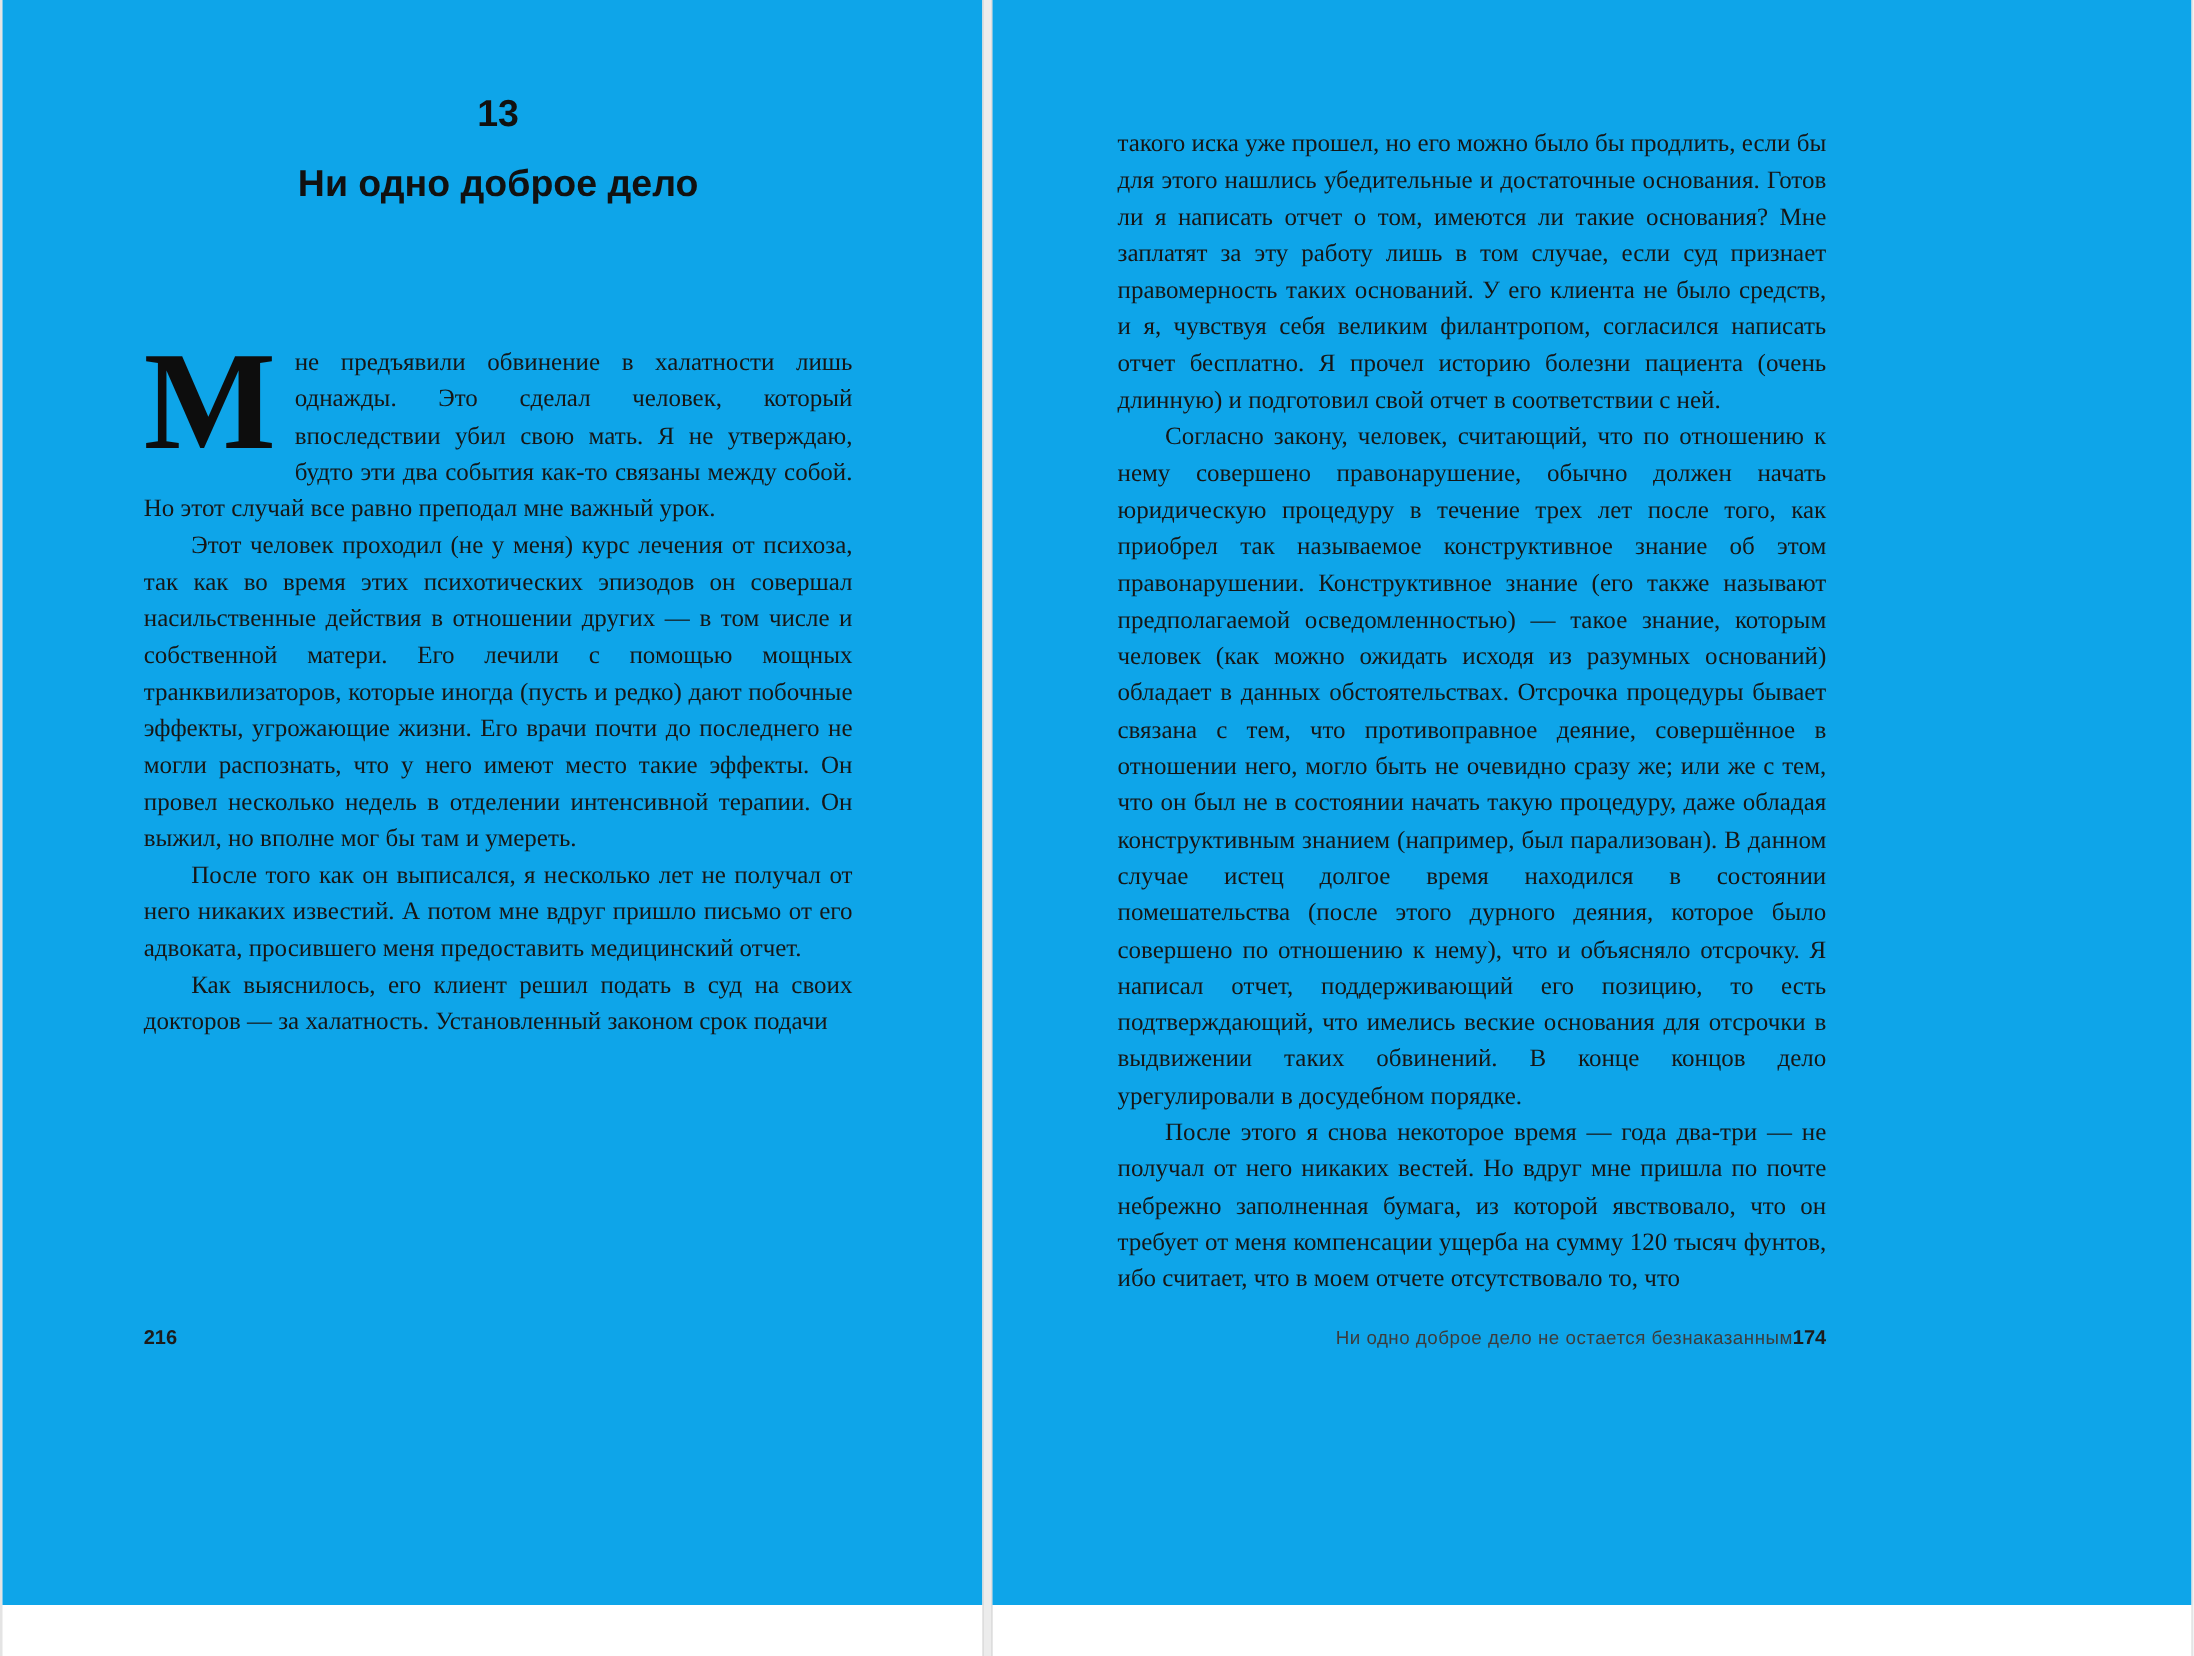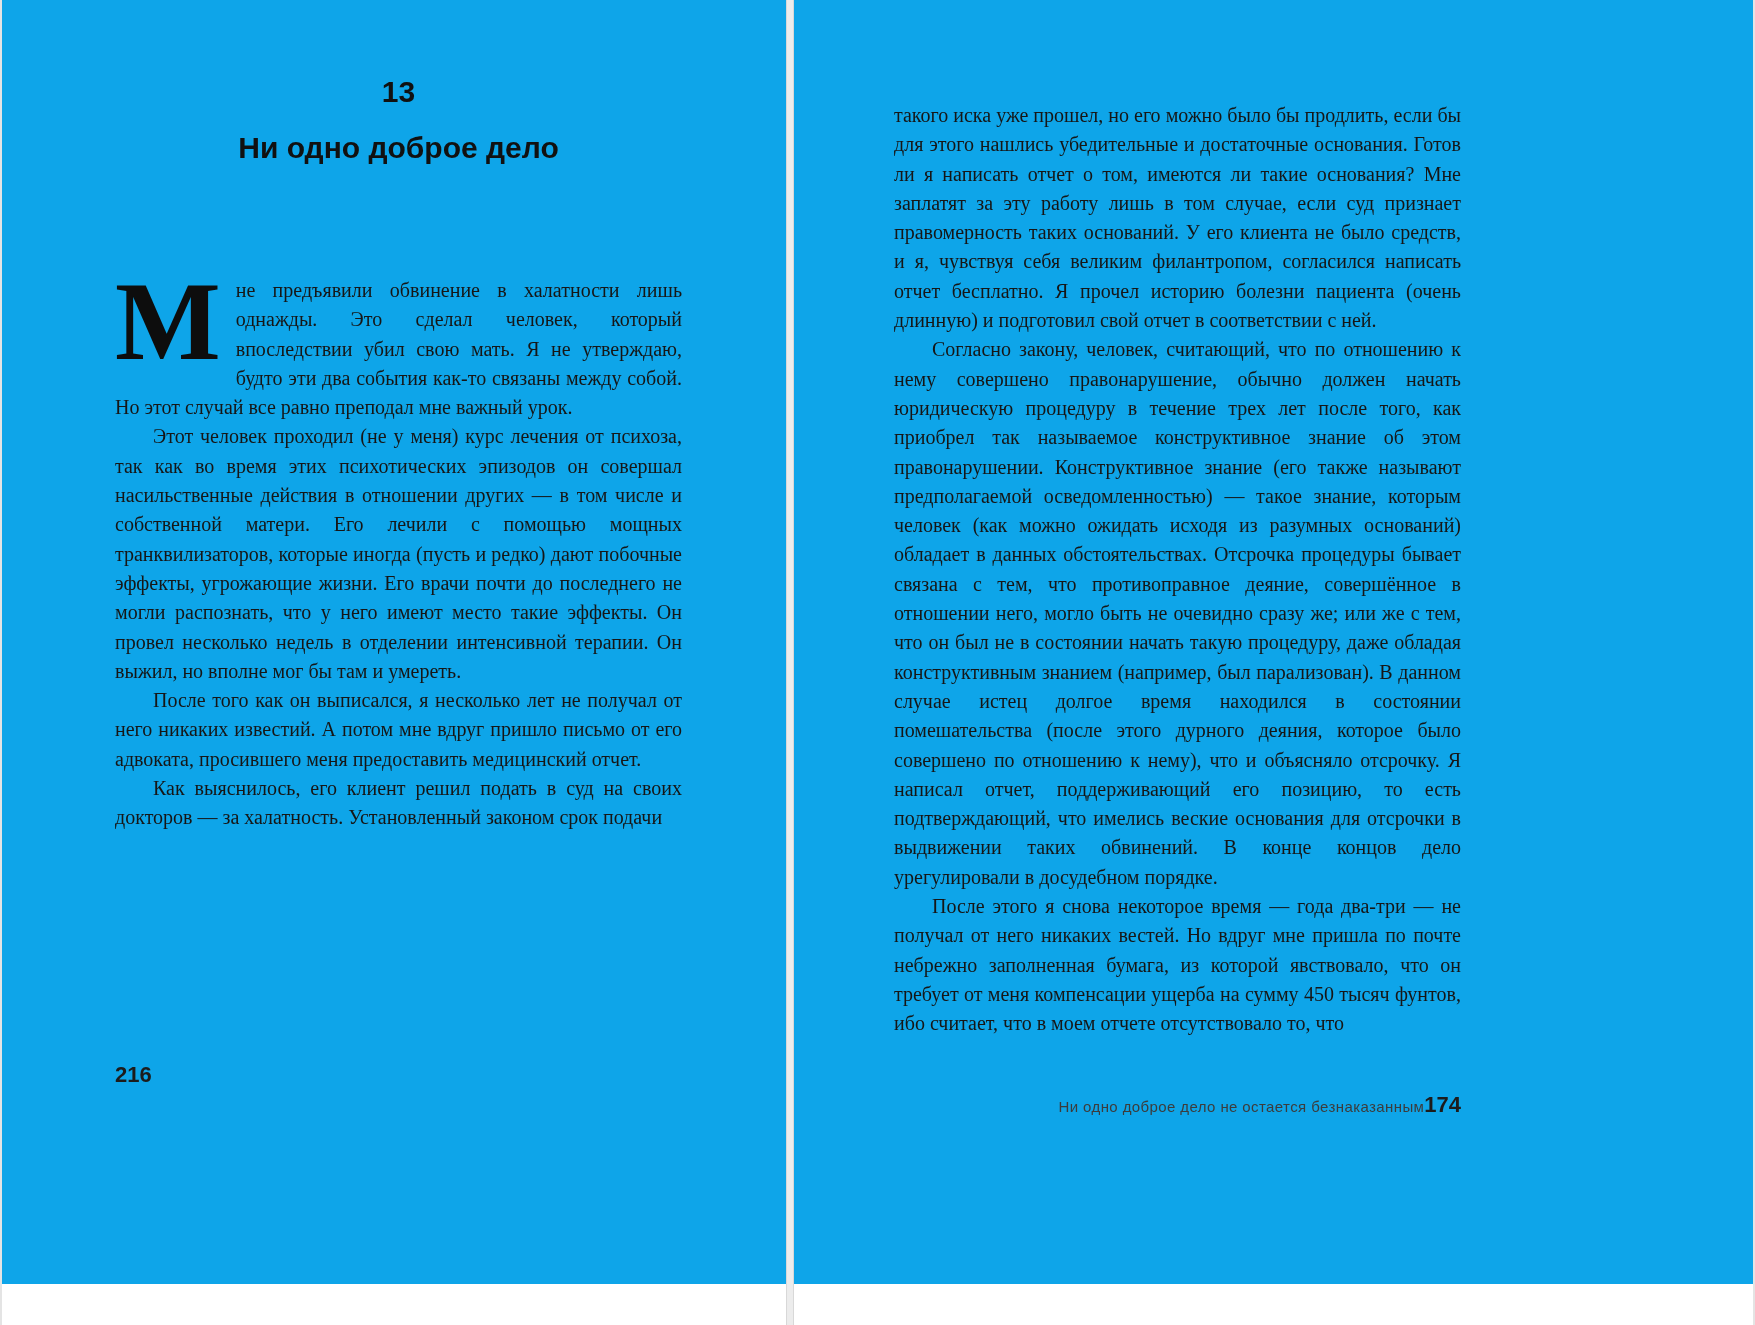--- a/index.html
+++ b/index.html
@@ -86,24 +86,23 @@
     position:absolute;
     top:1062px;
     font-family:"Liberation Sans","DejaVu Sans",sans-serif;
   }
   .page-left .footer { left:113px; width:567px; }
   .page-right .footer {
     left:100px; width:567px;
     display:flex; justify-content:flex-end; align-items:baseline;
   }
   .page-number {
-    font-size:22px;
+    font-size:16px;
     font-weight:700;
     color:#1c1c1c;
-    margin-top:30px;
   }
   .running-title {
     font-size:15px;
     letter-spacing:0.4px;
     color:#3c3c3c;
   }
 </style>
 </head>
 <body>
 
@@ -137,21 +136,21 @@
     </div>
   </div>
 
   <div class="gutter"></div>
 
   <div class="page page-right">
     <div class="column">
       <div class="body-text">
         <p class="no-indent">такого иска уже прошел, но его можно было бы продлить, если бы для этого нашлись убедительные и достаточные основания. Готов ли я написать отчет о том, имеются ли такие основания? Мне заплатят за эту работу лишь в том случае, если суд признает правомерность таких оснований. У его клиента не было средств, и я, чувствуя себя великим филантропом, согласился написать отчет бесплатно. Я прочел историю болезни пациента (очень длинную) и подготовил свой отчет в соответствии с ней.</p>
         <p>Согласно закону, человек, считающий, что по отношению к нему совершено правонарушение, обычно должен начать юридическую процедуру в течение трех лет после того, как приобрел так называемое конструктивное знание об этом правонарушении. Конструктивное знание (его также называют предполагаемой осведомленностью) — такое знание, которым человек (как можно ожидать исходя из разумных оснований) обладает в данных обстоятельствах. Отсрочка процедуры бывает связана с тем, что противоправное деяние, совершённое в отношении него, могло быть не очевидно сразу же; или же с тем, что он был не в состоянии начать такую процедуру, даже обладая конструктивным знанием (например, был парализован). В данном случае истец долгое время находился в состоянии помешательства (после этого дурного деяния, которое было совершено по отношению к нему), что и объясняло отсрочку. Я написал отчет, поддерживающий его позицию, то есть подтверждающий, что имелись веские основания для отсрочки в выдвижении таких обвинений. В конце концов дело урегулировали в досудебном порядке.</p>
-        <p>После этого я снова некоторое время — года два-три — не получал от него никаких вестей. Но вдруг мне пришла по почте небрежно заполненная бумага, из которой явствовало, что он требует от меня компенсации ущерба на сумму 450 тысяч фунтов, ибо считает, что в моем отчете отсутствовало то, что</p>
+        <p>После этого я снова некоторое время — года два-три — не получал от него никаких вестей. Но вдруг мне пришла по почте небрежно заполненная бумага, из которой явствовало, что он требует от меня компенсации ущерба на сумму 120 тысяч фунтов, ибо считает, что в моем отчете отсутствовало то, что</p>
       </div>
     </div>
 
     <div class="footer">
       <span class="running-title">Ни одно доброе дело не остается безнаказанным</span>
       <span class="page-number">174</span>
     </div>
   </div>
 
 </div>

